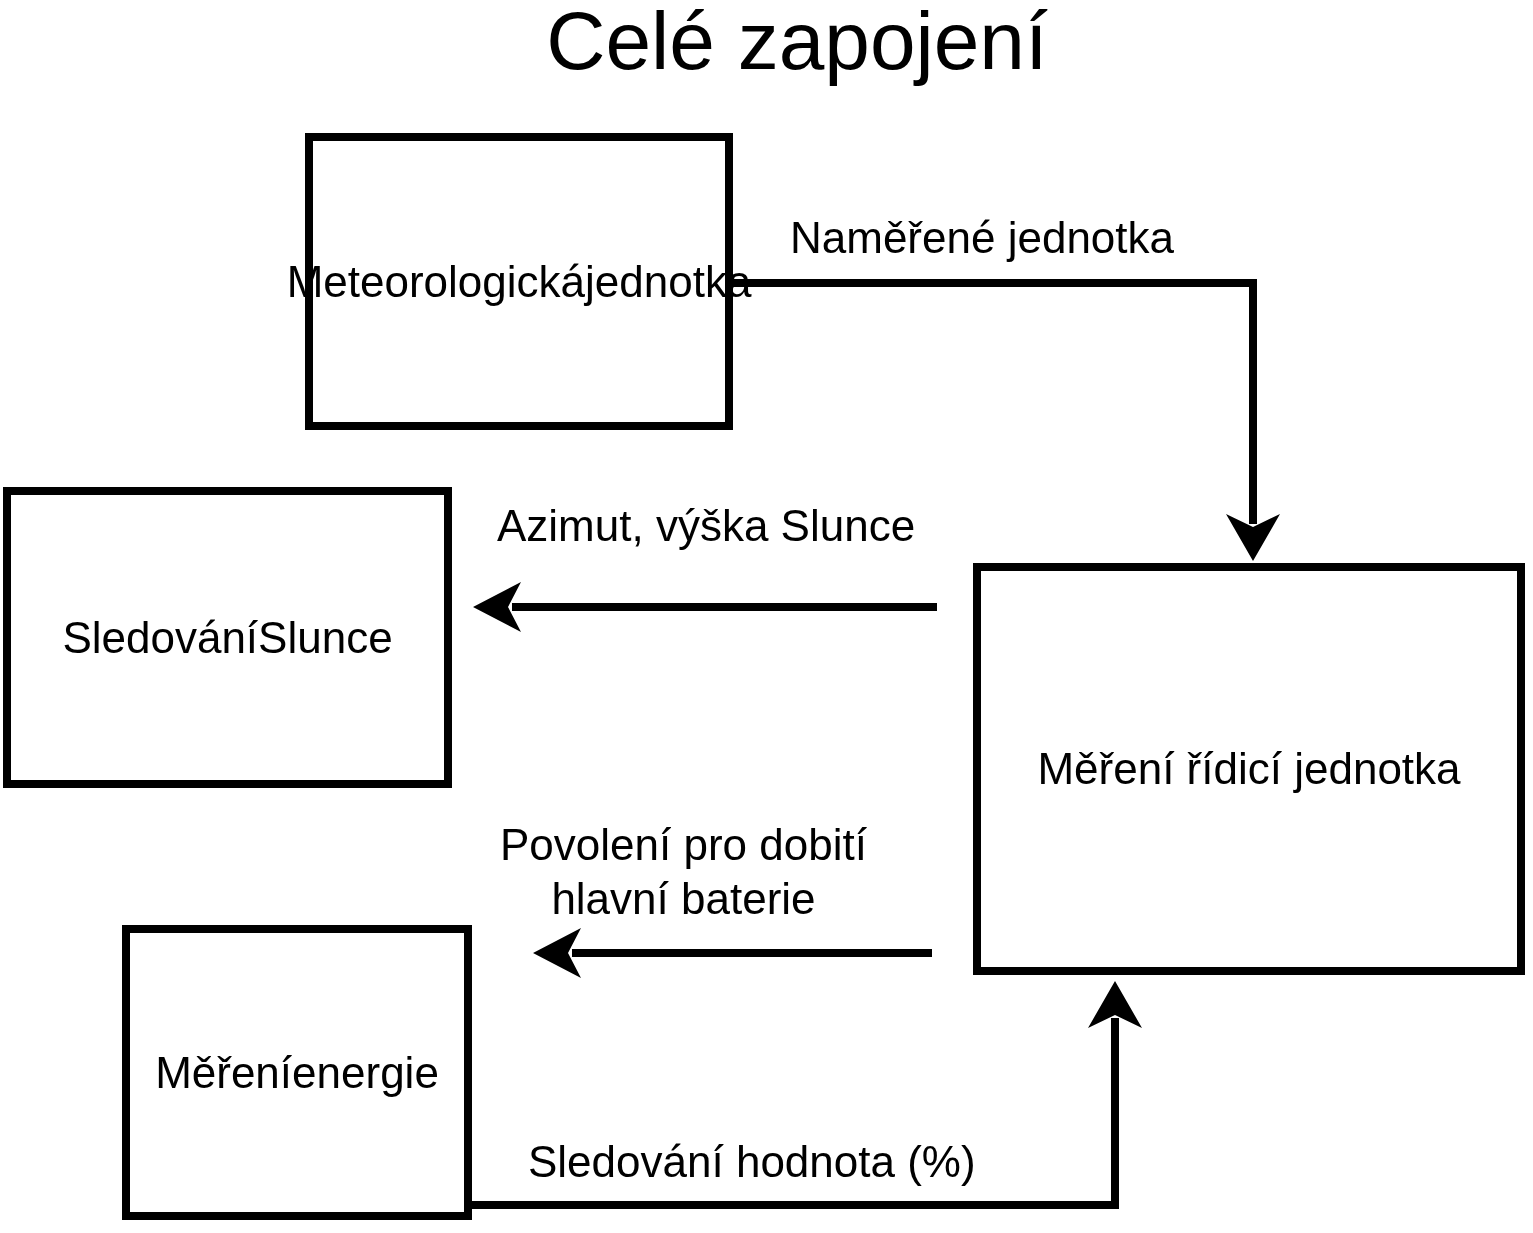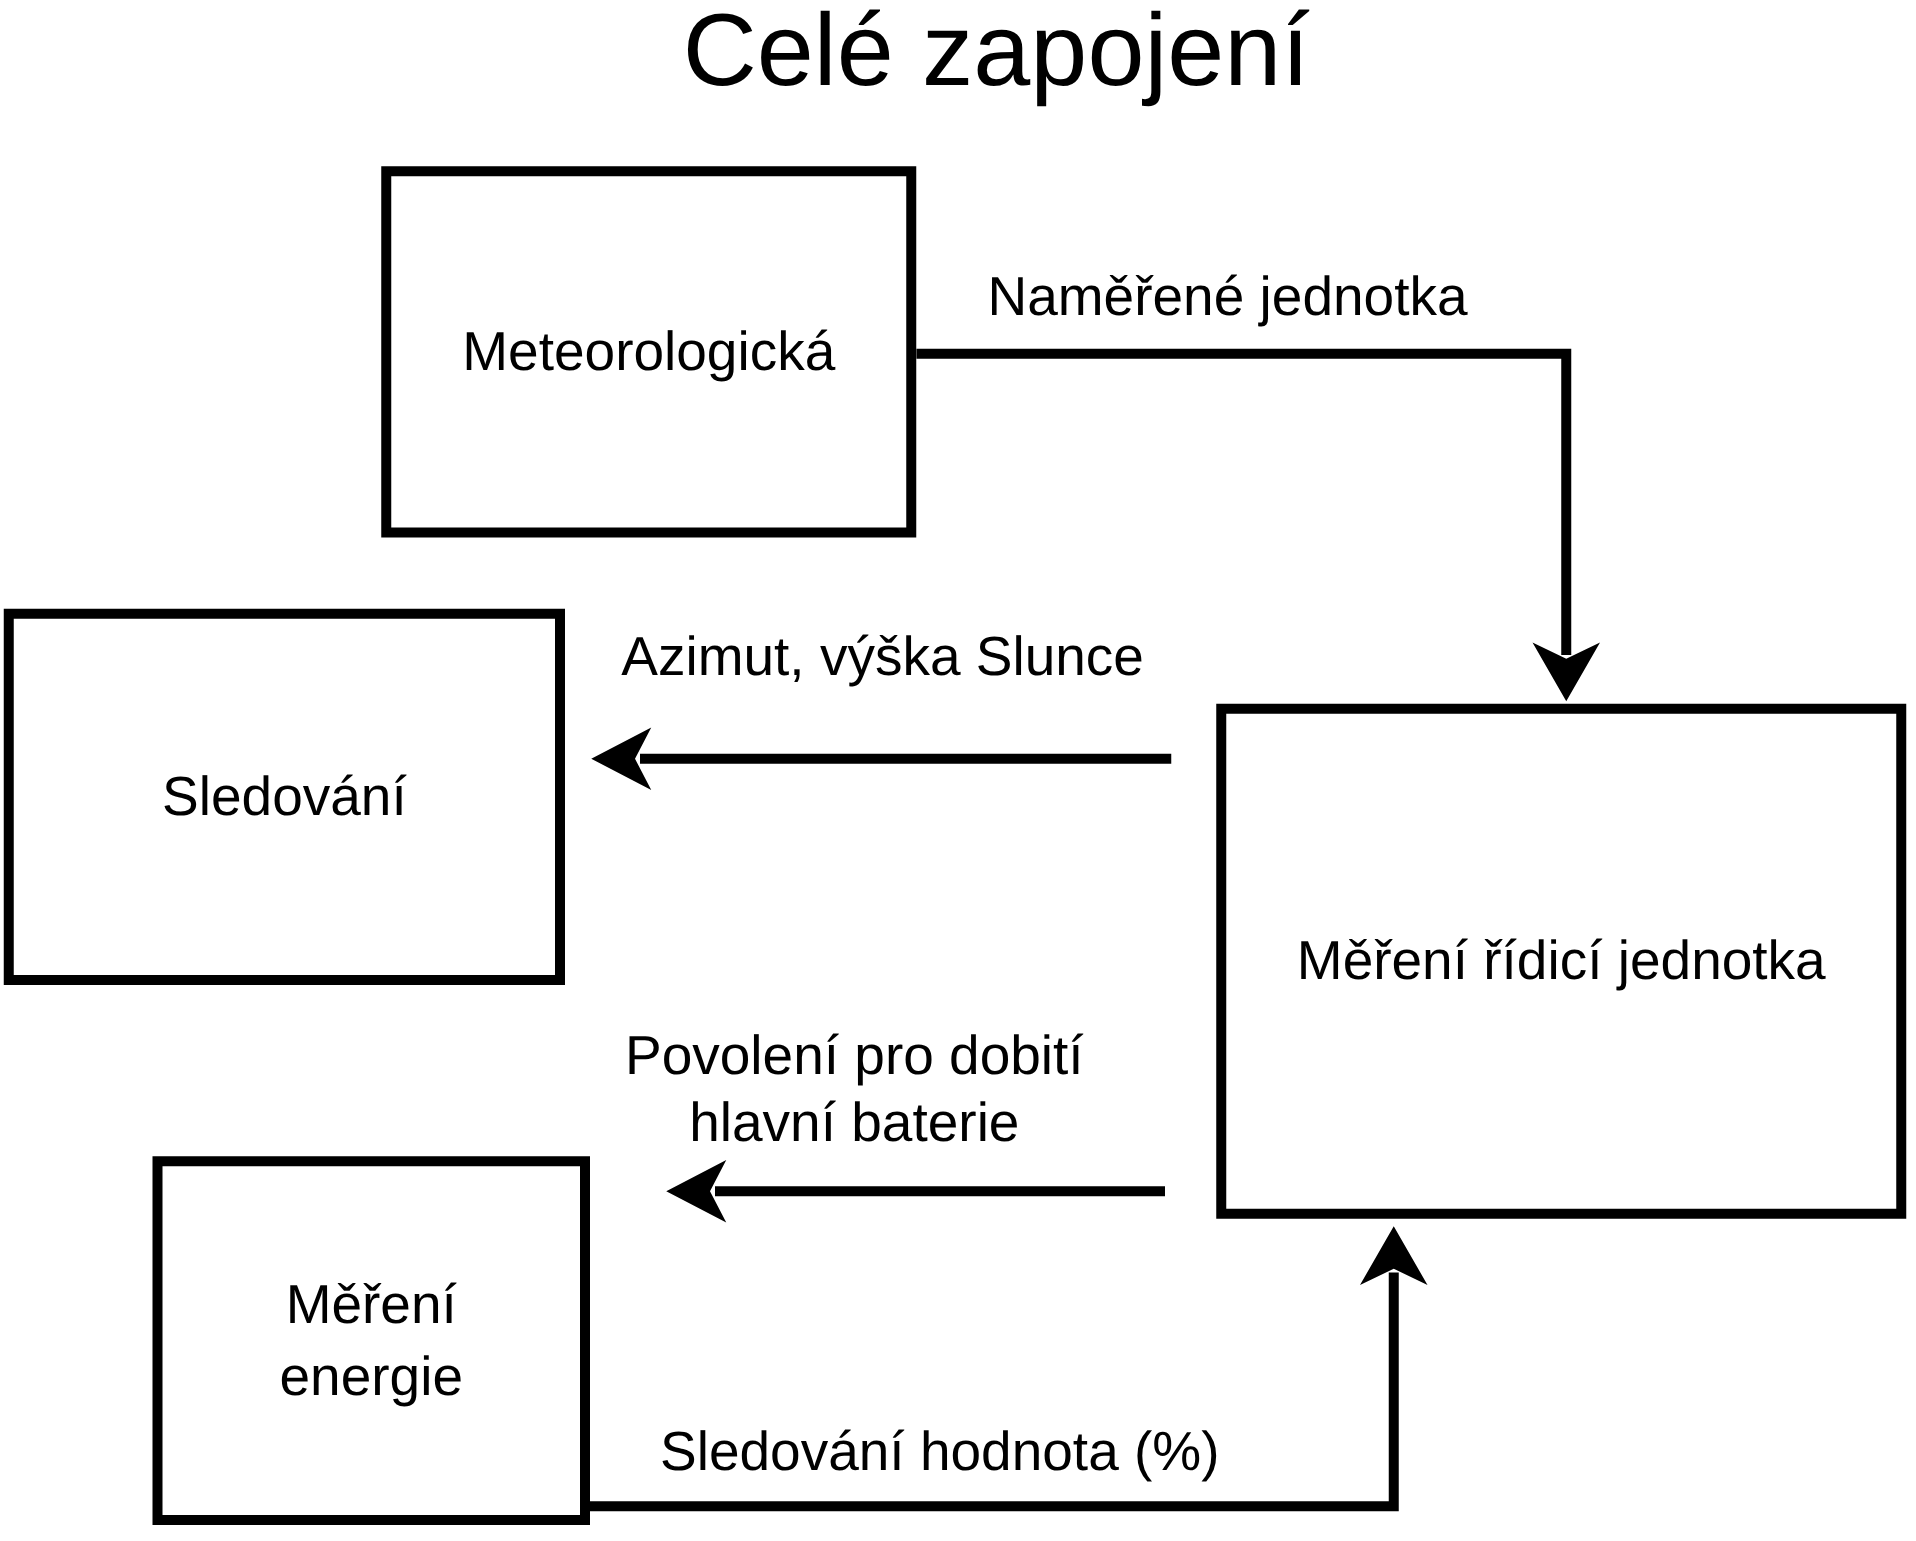--- a/index.html
+++ b/index.html
@@ -25,21 +25,20 @@
     font-size: 82px;
     line-height: 1.15;
     white-space: nowrap;
   }
   .box {
     position: absolute;
     box-sizing: border-box;
     border: 8px solid #000000;
     background: #ffffff;
     display: flex;
-    flex-direction: column;
     align-items: center;
     justify-content: center;
     font-size: 44px;
     line-height: 1.3;
     text-align: center;
   }
   .box-meteo  { left: 305px; top: 133px;  width: 428px; height: 297px; }
   .box-sun    { left: 3px;   top: 487px;  width: 449px; height: 301px; }
   .box-energy { left: 122px; top: 925px;  width: 350px; height: 295px; }
   .box-main   { left: 973px; top: 563px;  width: 552px; height: 412px; }
@@ -86,24 +85,26 @@
 
     <line class="wire" x1="932" y1="953" x2="572" y2="953"></line>
     <polygon class="head" points="533,953 581,928 568,953 581,978"></polygon>
 
     <polyline class="wire" points="472,1205 1115,1205 1115,1018"></polyline>
     <polygon class="head" points="1115,981 1088,1028 1115,1015 1142,1028"></polygon>
   </svg>
 
   <div class="box box-meteo">
     <span>Meteorologická</span>
+    <span>jednotka</span>
   </div>
 
   <div class="box box-sun">
     <span>Sledování</span>
+    <span>Slunce</span>
   </div>
 
   <div class="box box-energy">
     <span>Měření</span>
     <span>energie</span>
   </div>
 
   <div class="box box-main">
     <span>Měření řídicí jednotka</span>
   </div>

